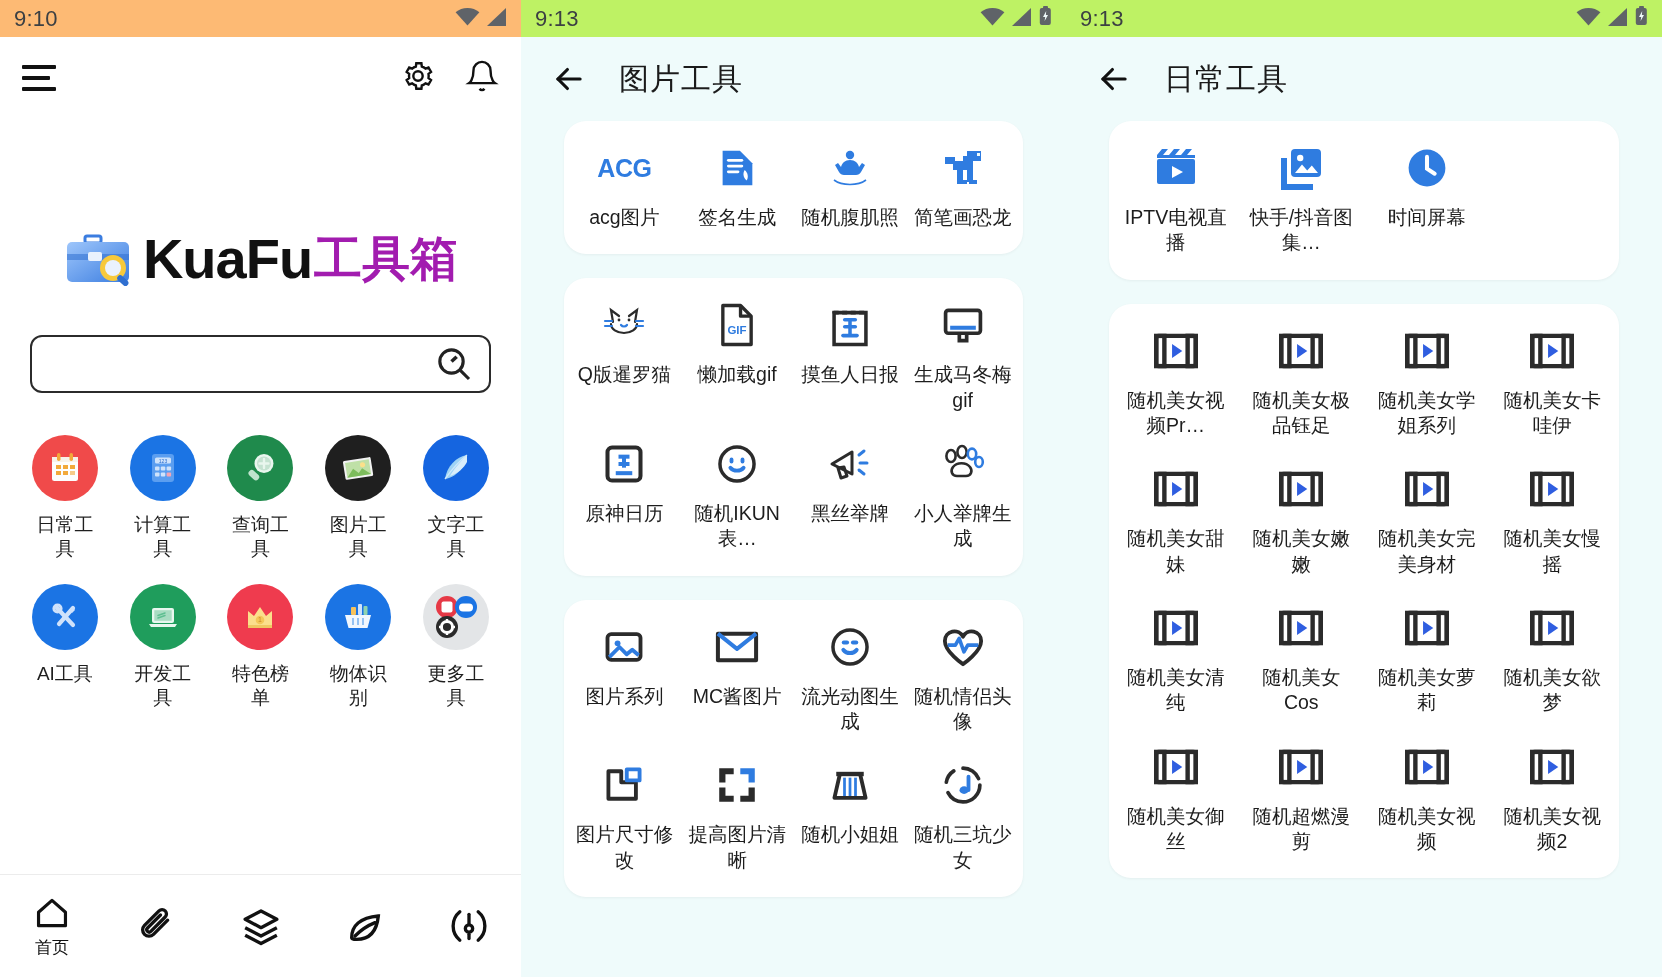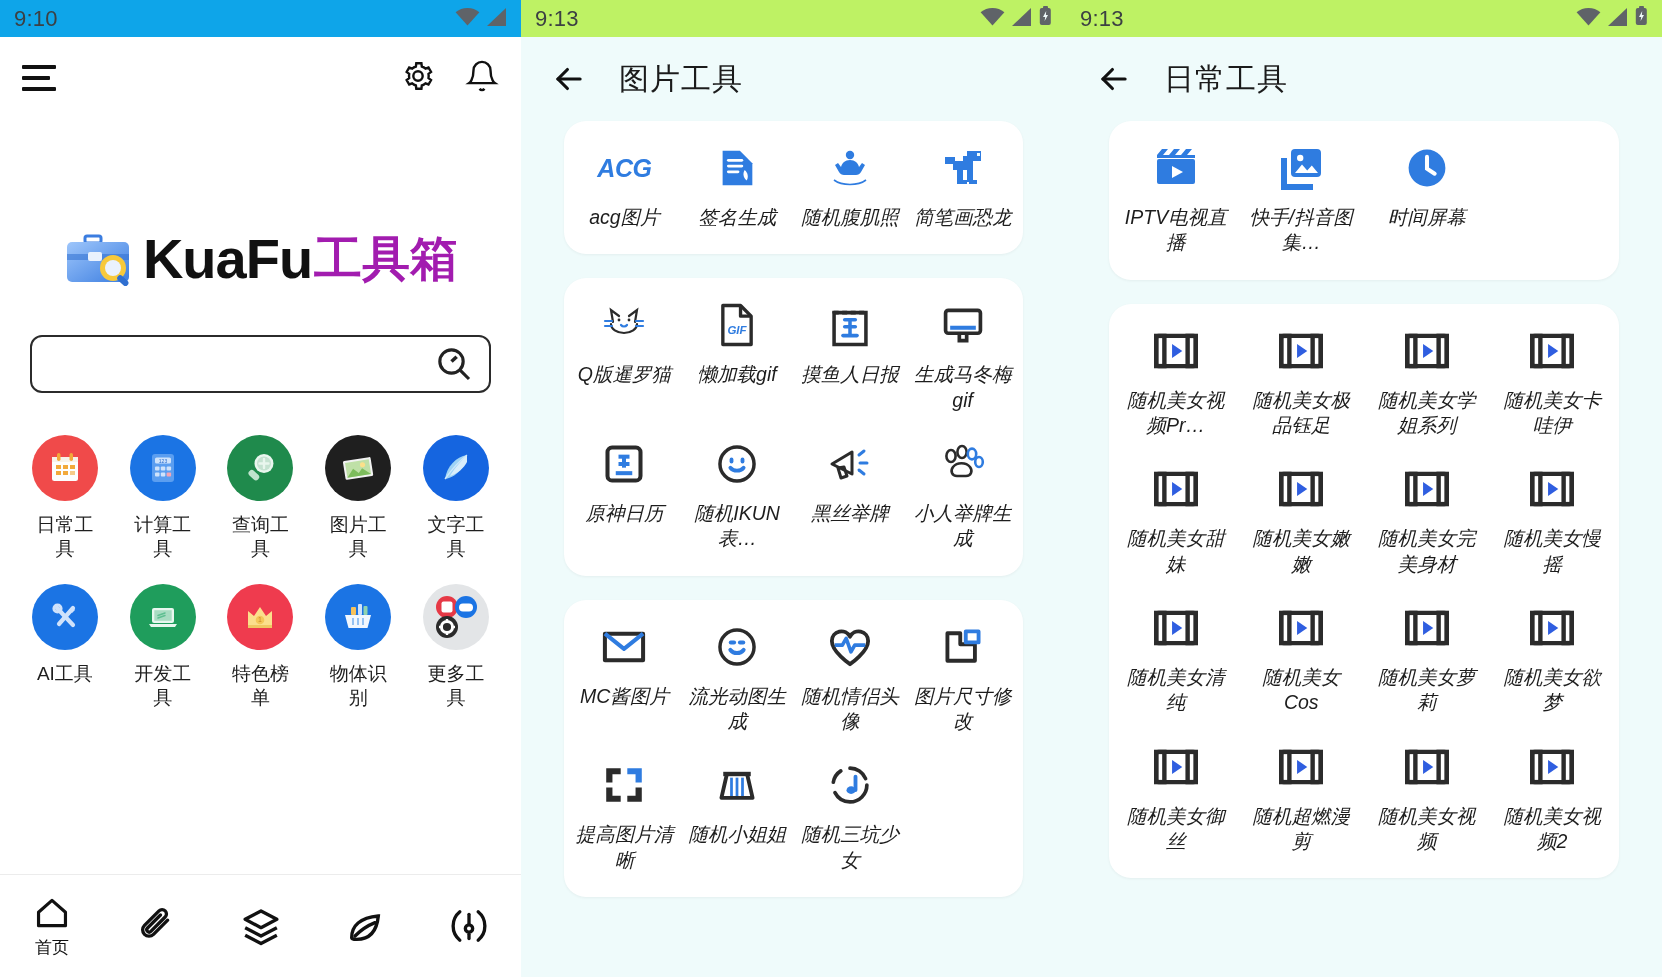--- a/index.html
+++ b/index.html
@@ -12,21 +12,21 @@
 
   
   .panel{position:relative;height:977px;overflow:hidden;flex:0 0 auto;}
   .panel-1{width:521px;background:#ffffff;}
   .panel-2{width:545px;background:#effbfb;}
   .panel-3{width:596px;background:#effbfb;}
 
   
   .statusbar{height:37px;display:flex;align-items:center;
     padding:0 14px;box-sizing:border-box;font-size:22px;color:#4a4f54;}
-  .sb-1{background:#0ea5e9;}
+  .sb-1{background:#fdba74;}
   .sb-2,.sb-3{background:#bef264;}
   .sb-time{font-size:22px;letter-spacing:.2px;color:#3c4043;}
   .sb-right{margin-left:auto;display:flex;align-items:center;gap:7px;}
 
   
   .appbar-1{height:82px;display:flex;align-items:center;padding:0 22px;box-sizing:border-box;background:#fff;}
   .hamburger{width:34px;height:26px;display:flex;flex-direction:column;justify-content:space-between;cursor:pointer;}
   .hamburger i{display:block;height:4px;background:#111;border-radius:1px;}
   .hamburger i:nth-child(1){width:34px;}
   .hamburger i:nth-child(2){width:28px;}
@@ -58,21 +58,21 @@
   .cat-ic{width:66px;height:66px;border-radius:50%;display:flex;align-items:center;justify-content:center;overflow:hidden;}
   .cat-label{margin-top:12px;font-size:19px;color:#1f1f1f;line-height:1.28;text-align:center;width:74px;}
 
   
   .botnav{position:absolute;left:0;bottom:0;width:100%;height:102px;background:#fff;
     border-top:1px solid #ececec;display:flex;align-items:center;}
   .nav-cell{flex:1;display:flex;flex-direction:column;align-items:center;justify-content:center;cursor:pointer;}
   .nav-label{font-size:17px;color:#111;margin-top:4px;}
 
   
-  .cards{padding:0 43px;box-sizing:border-box;font-style:italic;}
+  .cards{padding:0 43px;box-sizing:border-box;}
   .card{background:#fff;border-radius:22px;padding:22px 4px 24px 4px;margin-bottom:24px;
     box-shadow:0 1px 3px rgba(0,0,0,.05);}
   .card-grid{display:grid;grid-template-columns:repeat(4,1fr);row-gap:26px;}
   .tool{display:flex;flex-direction:column;align-items:center;cursor:pointer;}
   .tool-ic{width:50px;height:50px;display:flex;align-items:center;justify-content:center;}
   .tool-label{margin-top:12px;font-size:19.5px;color:#1d1d1d;line-height:1.3;text-align:center;width:104px;word-break:break-word;}
   .panel-3 .tool-label{width:108px;}
 
   .acg-text{font-size:25px;font-weight:700;color:#2f7ce0;letter-spacing:-.5px;}
 </style>
@@ -544,20 +544,30 @@
             </span>
             <span class="tool-label">小人举牌生成</span>
           </div>
         </div>
       </div>
 
       <div class="card">
         <div class="card-grid">
           <div class="tool">
             <span class="tool-ic">
+              <svg width="46" height="44" viewBox="0 0 24 24" fill="none" stroke="#2b2b2b" stroke-width="2.1" stroke-linejoin="round">
+                <rect x="3" y="5" width="18" height="14" rx="2"></rect>
+                <circle cx="8.5" cy="10" r="1.6" fill="#2f7ce0" stroke="none"></circle>
+                <path d="M4 17.5 9.5 12l4 4 3-2.5 3.5 3" stroke="#2f7ce0"></path>
+              </svg>
+            </span>
+            <span class="tool-label">图片系列</span>
+          </div>
+          <div class="tool">
+            <span class="tool-ic">
               <svg width="46" height="42" viewBox="0 0 24 22" fill="none" stroke="#2b2b2b" stroke-width="2.1" stroke-linejoin="round">
                 <rect x="2" y="4" width="20" height="14"></rect>
                 <path d="M2 4l10 8 10-8" stroke="#2f7ce0"></path>
               </svg>
             </span>
             <span class="tool-label">MC酱图片</span>
           </div>
           <div class="tool">
             <span class="tool-ic">
               <svg width="44" height="44" viewBox="0 0 24 24" fill="none" stroke="#2b2b2b" stroke-width="1.9">

